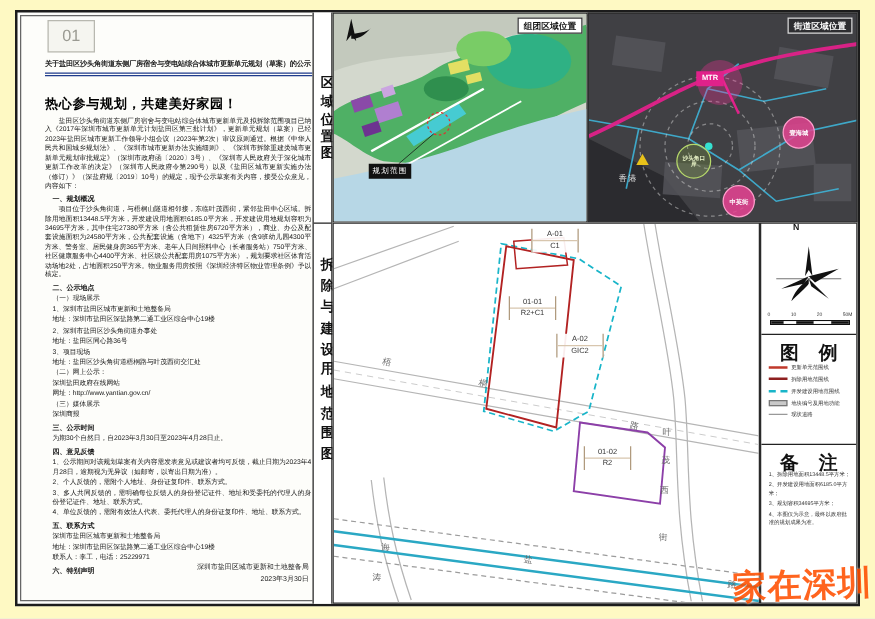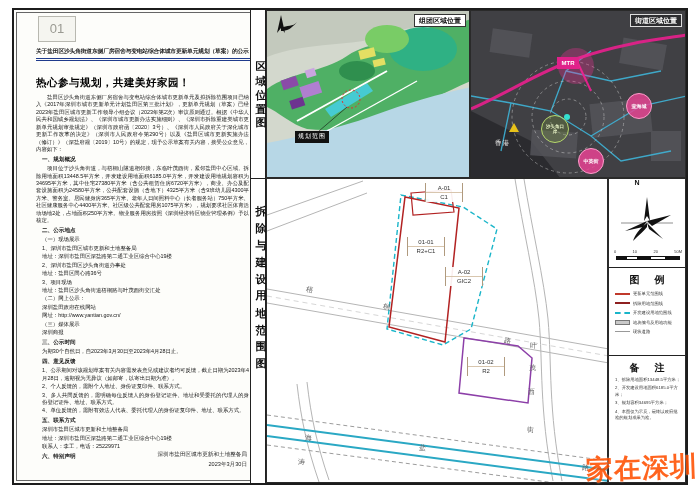--- a/index.html
+++ b/index.html
@@ -1,17 +1,17 @@
 <!DOCTYPE html>
 <html><head>
 <meta charset="utf-8">
 <style>
   * { box-sizing: border-box; margin: 0; padding: 0; }
   html,body { width:700px; height:495px; background:#e6e8e0; font-family:"Liberation Sans",sans-serif; }
-  .sheet { position:relative; width:700px; height:495px; background:#ffffff; overflow:hidden; }
+  .sheet { position:relative; width:700px; height:495px; background:#fef9c3; overflow:hidden; }
   .abs { position:absolute; }
 
   
   .frame { position:absolute; left:12px; top:8px; width:676px; height:477px; background:#fdfdfa; border:2px solid #1c1c1c; }
   .frame-inner { position:absolute; inset:2px; border:1px solid #666; pointer-events:none; }
 
   
   .badge { left:38px; top:16px; width:38px; height:26px; border:1px solid #b8b8b0; color:#9a9a92; font-size:13px; line-height:24px; text-align:center; background:#f5f5f0; }
   .doc-title { left:36px; top:47px; width:214px; font-size:5.8px; font-weight:bold; color:#222; border-bottom:3px double #1f3b8c; padding-bottom:2px; white-space:nowrap; overflow:hidden; letter-spacing:-0.2px; }
 
@@ -54,21 +54,21 @@
   .road-char { position:absolute; font-size:7px; color:#666; }
 
   
   .rose { position:absolute; left:10px; top:6px; width:56px; height:66px; }
   .north-n { position:absolute; left:0; top:0; width:56px; text-align:center; font-size:7px; font-weight:bold; color:#111; }
   .scale-ticks { position:absolute; left:5px; top:70px; width:68px; display:flex; justify-content:space-between; font-size:4px; color:#333; }
   .scalebar { position:absolute; left:7px; top:77px; width:64px; height:4px; display:flex; border:1px solid #111; }
   .scalebar span { height:100%; }
   .sb-b { background:#111; } .sb-w { background:#fff; }
   .panel-div { position:absolute; left:0; width:100%; border-top:1px solid #222; }
-  .panel-title { position:absolute; left:0; width:100%; text-align:center; font-size:10px; font-weight:bold; letter-spacing:6px; color:#111; text-indent:6px; }
+  .panel-title { position:absolute; left:0; width:100%; text-align:center; font-size:15px; font-weight:bold; letter-spacing:6px; color:#111; text-indent:6px; }
   .legend-list { position:absolute; left:6px; top:112px; width:66px; }
   .legend-item { display:flex; align-items:center; gap:3px; margin-bottom:4.5px; }
   .legend-item .lab { font-size:4.3px; color:#333; }
   .sw { width:15px; flex:none; }
   .sw-red   { border-top:2px solid #c0392b; }
   .sw-dkred { border-top:2px solid #8e2020; }
   .sw-cyan  { border-top:2px dashed #19b5c9; }
   .sw-box   { height:5px; background:#c9c9c9; border:1px solid #777; }
   .sw-gray  { border-top:1.5px solid #999; }
   .notes-list { position:absolute; left:6px; top:198px; width:66px; }

